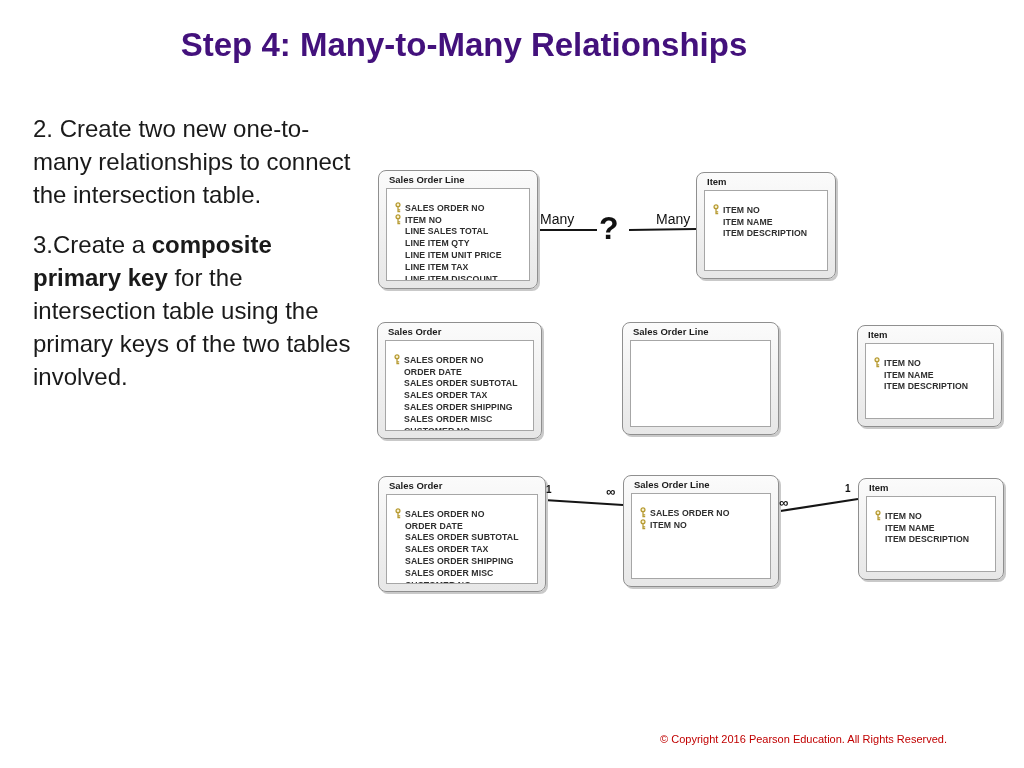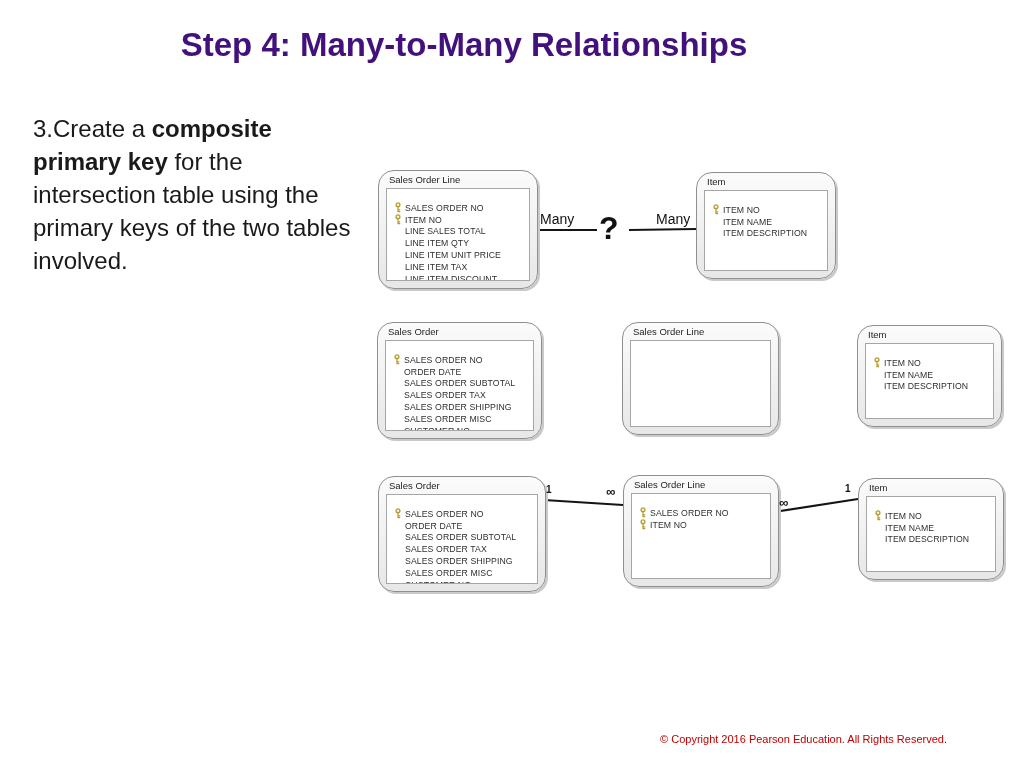--- a/index.html
+++ b/index.html
@@ -10,21 +10,21 @@
   
   #slide-title{top:26px;left:0;width:832px;text-align:center;font-size:33px;font-weight:bold;margin-left:48px;}
 
   
   #body-col{top:112px;left:33px;width:318px;font-size:24px;line-height:33px;color:#1a1a1a;}
   #body-col p{margin:0 0 17px 0;}
   #body-col b{font-weight:bold;}
 
   
   .table-box{position:absolute;background:linear-gradient(180deg,#fbfbfb,#e7e7e7);
-    border:1px solid #8f8f8f;border-radius:16px;box-shadow:2px 2px 0 #c9c9c9;}
+    border:1px solid #8f8f8f;border-radius:8px;box-shadow:2px 2px 0 #c9c9c9;font-weight:bold;}
   .tb-title{font-size:9.5px;color:#1c1c1c;padding:3px 4px 0 10px;white-space:nowrap;overflow:hidden;}
   .tb-body{position:absolute;left:7px;right:7px;top:17px;bottom:7px;background:#ffffff;
     border:1px solid #a6a6a6;padding:13px 0 0 3px;overflow:hidden;}
   .fld{height:11.8px;display:flex;align-items:center;white-space:nowrap;}
   .fld .keyicon{width:15px;display:inline-flex;justify-content:center;align-items:center;flex:0 0 15px;}
   .keysvg{width:8px;height:11px;display:block;}
   .fld .fname{font-size:8.7px;color:#2e2e2e;letter-spacing:0.1px;}
 
   
   .conn-label{position:absolute;color:#111;white-space:nowrap;}
@@ -37,20 +37,21 @@
   #copyright{top:733px;right:77px;font-size:11px;}
 
   #connector-layer{position:absolute;left:0;top:0;width:1024px;height:768px;pointer-events:none;}
 </style>
 </head>
 <body>
 
 <div id="slide-title" class="abs" style="color: rgb(67, 17, 124);">Step 4: Many-to-Many Relationships</div>
 
 <div id="body-col" class="abs">
+  <p>2. Create two new one-to-many relationships to connect the intersection table.</p>
   <p><span>3.Create a </span><b>composite primary key</b><span> for the intersection table using the primary keys of the two tables involved.</span></p>
 </div>
 
 <svg id="connector-layer">
   <line x1="536" y1="230" x2="597" y2="230" stroke="#151515" stroke-width="2.2"></line>
   <line x1="629" y1="230" x2="696" y2="229" stroke="#151515" stroke-width="2.2"></line>
   <line x1="544" y1="500" x2="623" y2="505" stroke="#151515" stroke-width="2.2"></line>
   <line x1="774" y1="512" x2="858" y2="499" stroke="#151515" stroke-width="2.2"></line>
 </svg>
 

